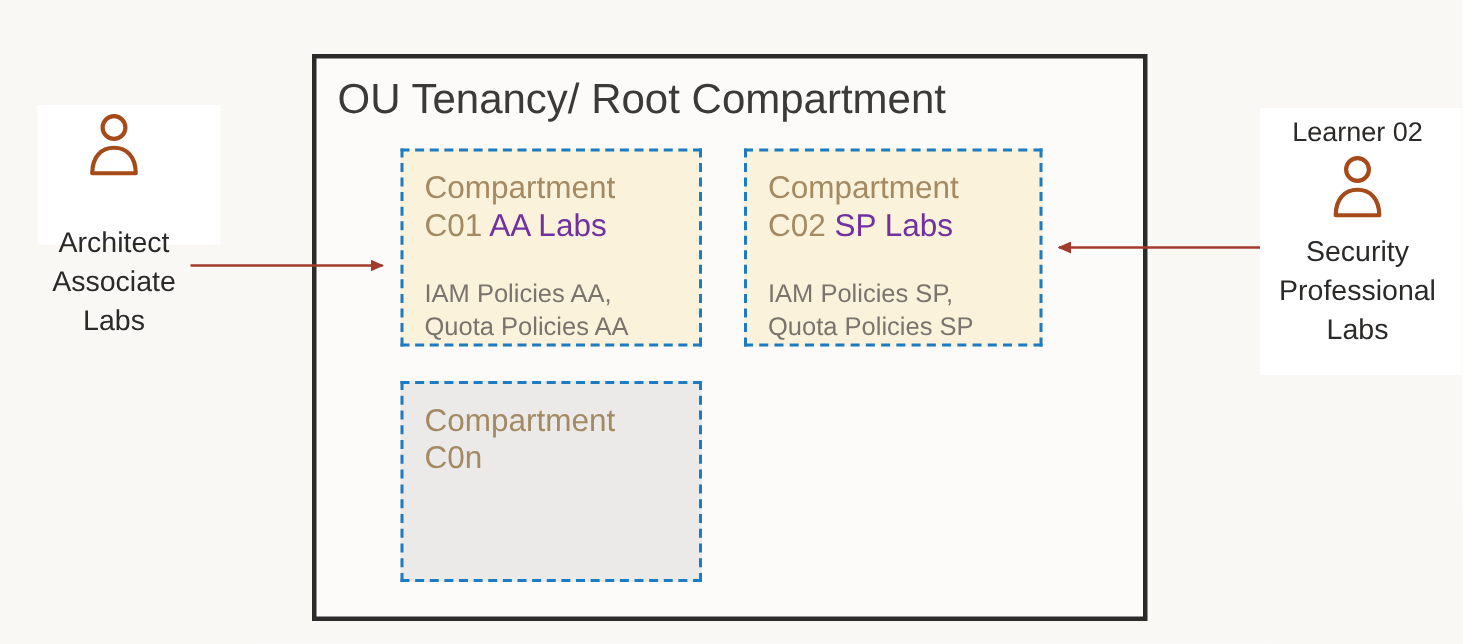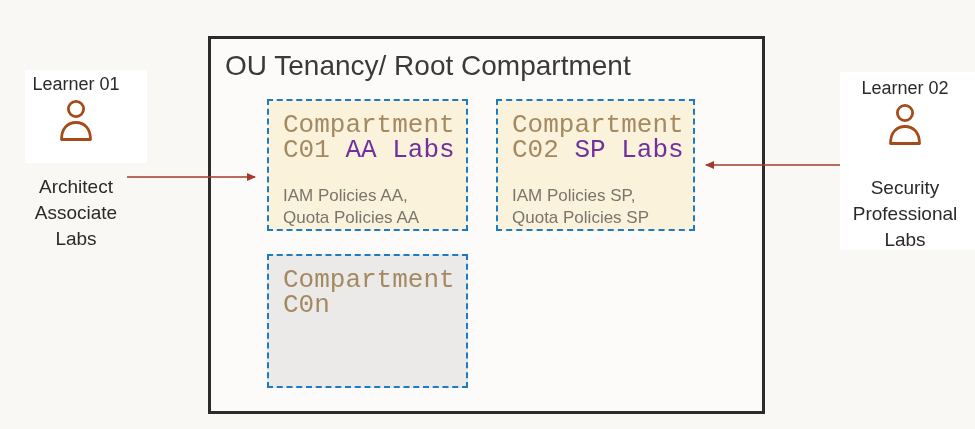--- a/index.html
+++ b/index.html
@@ -21,40 +21,40 @@
   
   .compartment{
     position:absolute;box-sizing:border-box;
     border:2.5px dashed var(--compartment_border);
   }
   .c01{left:267px;top:99px;width:201px;height:132px;background:var(--compartment_fill)}
   .c02{left:496px;top:99px;width:199px;height:132px;background:var(--compartment_fill)}
   .c0n{left:267px;top:254px;width:201px;height:134px;background:var(--compartment_alt_fill)}
   .comp-title{
     position:absolute;left:14px;top:12px;
-    font-size:26px;line-height:25px;color:var(--compartment_title);font-family:Liberation Mono, monospace;
+    font-size:21px;line-height:25px;color:var(--compartment_title);
   }
   .comp-title .hl{color:var(--compartment_highlight)}
   .comp-body{
     position:absolute;left:14px;top:84px;
     font-size:17px;line-height:22px;color:var(--policy_text);
   }
   
   .card{position:absolute;background:#ffffff}
   .card1{left:25px;top:70px;width:122px;height:93px}
   .card2{left:840px;top:72px;width:135px;height:178px}
   
   .learner{position:absolute;text-align:center;z-index:6}
   .learner .lname{font-size:18px;line-height:24px;color:var(--learner_text)}
   .learner .person{display:block;margin:3px auto 0}
   .learner .lrole{font-size:19px;line-height:26px;color:var(--learner_text)}
   .learner1{left:20px;top:72px;width:112px}
   .learner1 .lrole{margin-top:31px}
   .learner2{left:849px;top:76px;width:112px}
-  .learner2 .lrole{margin-top:28px}
+  .learner2 .lrole{margin-top:9px}
   .person circle,.person path{fill:none;stroke:var(--person_icon);stroke-width:2.8px;stroke-linejoin:round}
   
   .arrows{position:absolute;left:0;top:0;z-index:5;pointer-events:none}
   .arrowline{stroke:var(--arrow);stroke-width:1.6px}
   .arrowfill{fill:var(--arrow)}
 </style>
 </head>
 <body>
 
 <div class="canvas">
@@ -101,21 +101,20 @@
     <defs>
       <marker id="ah" markerWidth="9" markerHeight="8" refX="8" refY="4" orient="auto" markerUnits="userSpaceOnUse">
         <path class="arrowfill" d="M0 0 L9 4 L0 8 Z"></path>
       </marker>
     </defs>
     <line class="arrowline" x1="127" y1="177" x2="255" y2="177" marker-end="url(#ah)"></line>
     <line class="arrowline" x1="840" y1="165" x2="706" y2="165" marker-end="url(#ah)"></line>
   </svg>
 
   <div class="learner learner1">
-    <div class="lname">Learner 01</div>
     <svg class="person" width="40" height="44" viewBox="0 0 40 44">
       <circle cx="20" cy="10" r="7.6"></circle>
       <path d="M5.5 40.5 L34.5 40.5 C34.5 29.5 28.5 23.5 20 23.5 C11.5 23.5 5.5 29.5 5.5 40.5 Z"></path>
     </svg>
     <div class="lrole">Architect Associate Labs</div>
   </div>
 
   <div class="learner learner2">
     <div class="lname">Learner 02</div>
     <svg class="person" width="40" height="44" viewBox="0 0 40 44">

